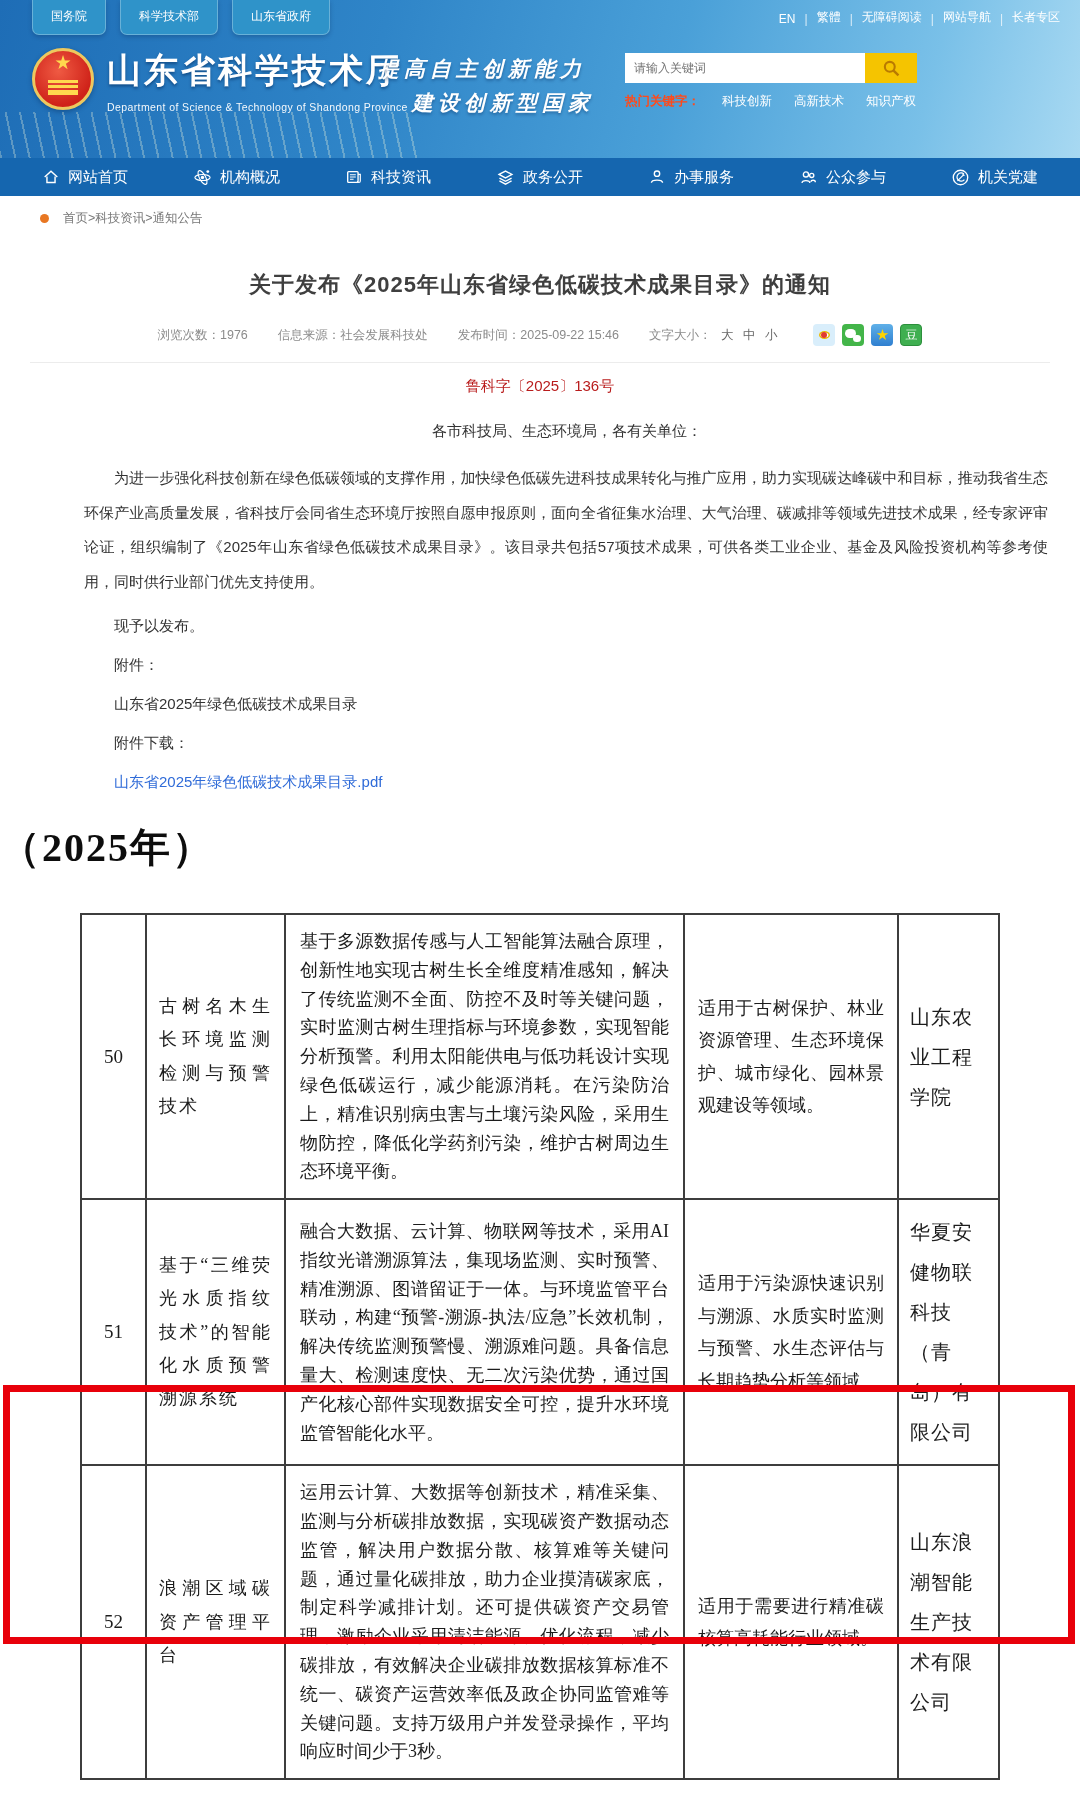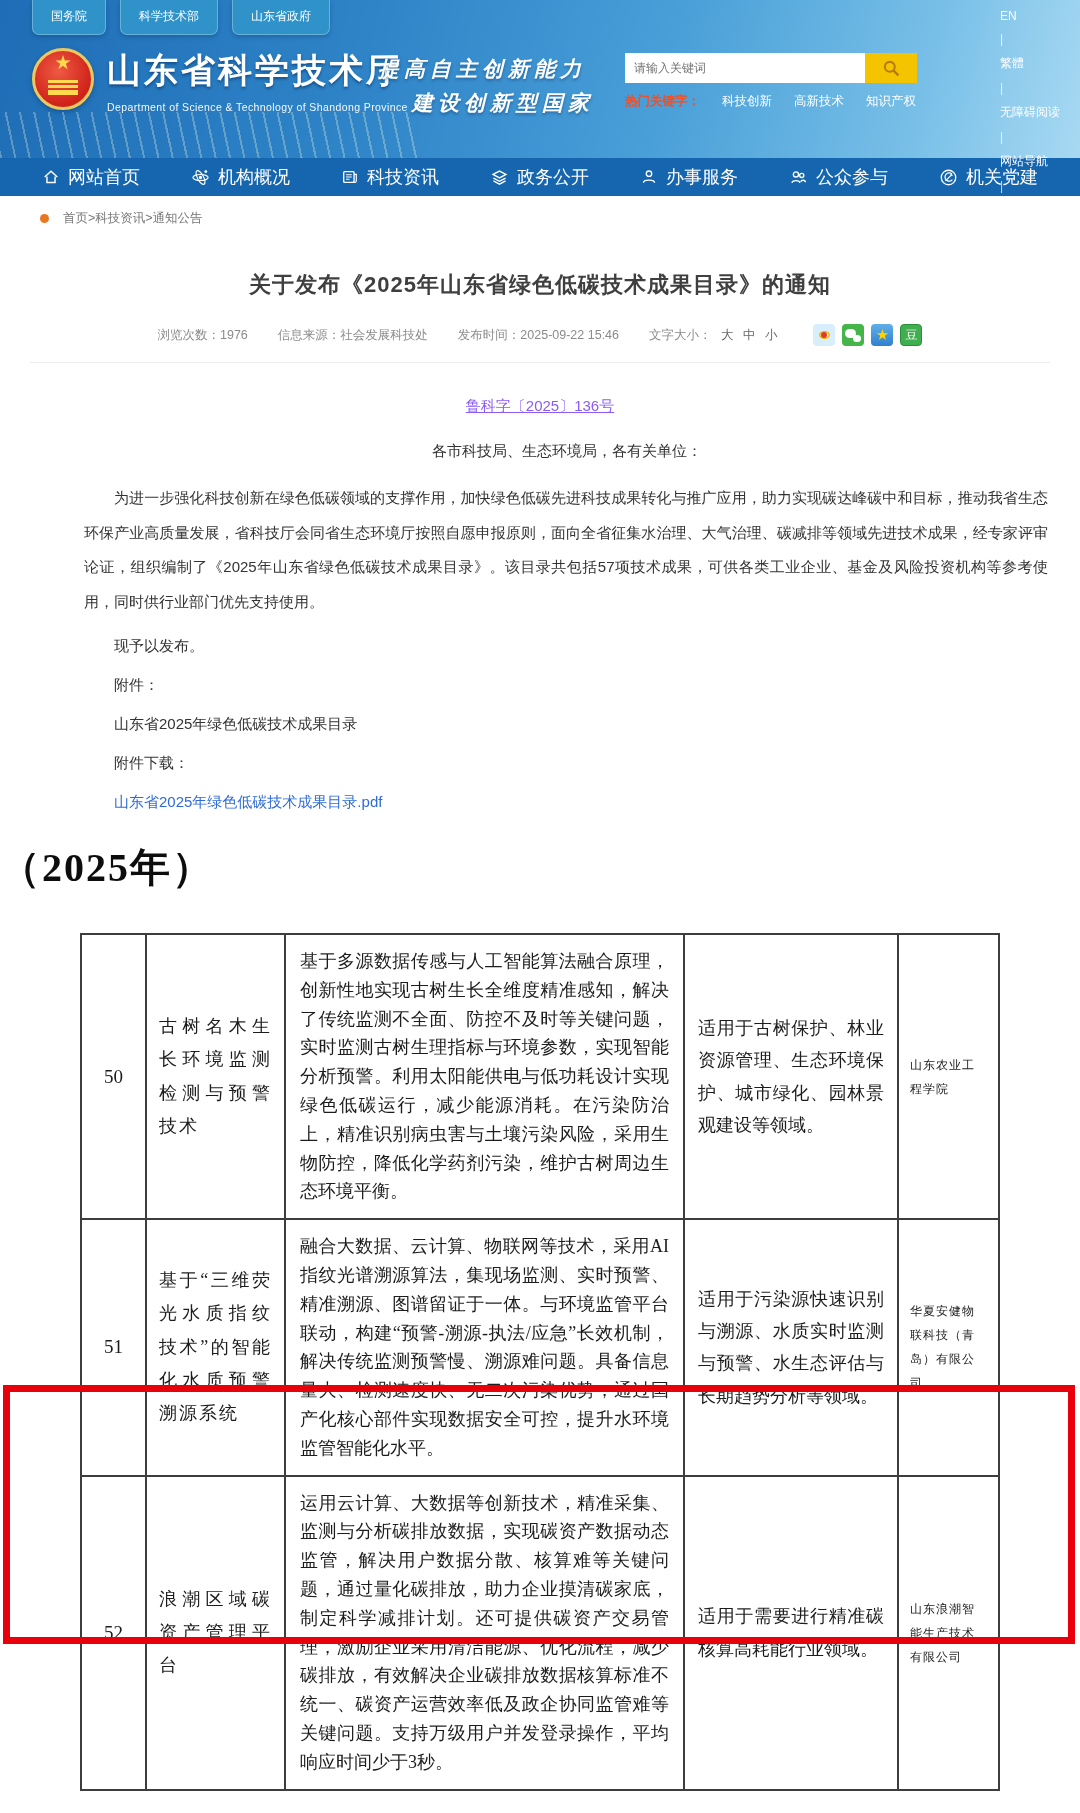--- a/index.html
+++ b/index.html
@@ -8,21 +8,21 @@
 
   
   .header { height:158px; position:relative;
     background:linear-gradient(104deg,#1e6db6 0%,#2f85c8 35%,#4aa0d8 62%,#79c0e8 85%,#a8d9f2 100%); }
   .header::after { content:""; position:absolute; left:0; bottom:0; width:420px; height:46px;
     background:repeating-linear-gradient(78deg, rgba(255,255,220,.28) 0 2px, rgba(255,255,255,0) 2px 14px);
     pointer-events:none; }
   .topbtns { position:absolute; top:0; left:32px; display:flex; gap:14px; }
   .topbtn { color:#fff; font-size:12px; background:#2f93c9; padding:8px 18px 9px;
     border-radius:0 0 7px 7px; box-shadow:0 2px 4px rgba(0,30,70,.25); border:1px solid rgba(255,255,255,.28); border-top:none; cursor:pointer; }
-  .toplinks { position:absolute; top:9px; right:20px; color:#fff; font-size:12px; display:flex; align-items:flex-start; gap:9px;flex-direction:column; }
+  .toplinks { position:absolute; top:9px; right:20px; color:#fff; font-size:12px; display:flex; align-items:flex-end; gap:9px; }
   .toplinks a { color:#fff; text-decoration:none; cursor:pointer; }
   .toplinks .sep { opacity:.75; }
 
   .brand { position:absolute; left:32px; top:48px; display:flex; align-items:flex-start; }
   .emblem { width:62px; height:62px; border-radius:50%;
     background:radial-gradient(circle at 42% 36%, #ef5a43, #cf2219 70%);
     border:3px solid #edc85e; position:relative; flex:none; box-shadow:0 2px 5px rgba(0,30,70,.35); }
   .emblem .star { position:absolute; top:3px; left:50%; transform:translateX(-50%); color:#ffd94e; font-size:17px; line-height:1; }
   .emblem .gate { position:absolute; left:50%; transform:translateX(-50%); bottom:12px; width:30px; height:15px;
     background:linear-gradient(#ffd94e 0 3px, transparent 3px 5px, #ffd94e 5px 8px, transparent 8px 10px, #ffd94e 10px 15px); }
@@ -37,21 +37,21 @@
   .searchbox { position:absolute; left:625px; top:53px; width:292px; }
   .search-row { display:flex; height:30px; }
   .search-row input { flex:1; border:none; outline:none; padding:0 9px; font-size:12px; color:#555; background:#fff; }
   .search-btn { width:52px; background:#f5c400; border:none; display:flex; align-items:center; justify-content:center; cursor:pointer; }
   .hotrow { margin-top:10px; font-size:12.5px; display:flex; gap:22px; }
   .hot-label { color:#ff4a1a; font-weight:bold; }
   .hotrow a { color:#fff; text-decoration:none; cursor:pointer; }
 
   
   .nav { height:38px; background:#1566af; display:flex; align-items:center; justify-content:space-between; padding:0 42px; }
-  .nav-item { display:flex; align-items:center; gap:8px; color:#fff; font-size:18px; cursor:pointer; text-decoration:none; }
+  .nav-item { display:flex; align-items:center; gap:8px; color:#fff; font-size:15px; cursor:pointer; text-decoration:none; }
   .nav-item svg { display:block; }
 
   
   .breadcrumb { height:44px; display:flex; align-items:center; padding-left:40px; font-size:12.5px; color:#777; background:#fff; }
   .crumb-dot { width:9px; height:9px; border-radius:50%; background:#e87722; margin-right:14px; flex:none; }
 
   
   .article { padding-top:4px; }
   .art-title { text-align:center; font-size:22px; font-weight:bold; color:#3f3f3f; margin-top:26px; letter-spacing:1px; }
   .meta { margin-top:24px; display:flex; justify-content:center; align-items:center; gap:30px;
@@ -63,21 +63,21 @@
   .s-weibo { background:#d9eefb; }
   .s-weibo::before { content:""; width:11px; height:8px; background:#fff; border-radius:50%; box-shadow:0 0 0 1.5px #e6b800 inset; }
   .s-weibo::after { content:""; position:absolute; width:6px; height:6px; border-radius:50%; background:#e03a2f; }
   .s-wechat { background:#43b549; }
   .s-wechat::before { content:""; width:11px; height:9px; background:#fff; border-radius:5px; position:absolute; left:3px; top:5px; }
   .s-wechat::after { content:""; width:8px; height:7px; background:#fff; border-radius:4px; position:absolute; right:3px; bottom:4px; }
   .s-qzone { background:linear-gradient(#5fb0e8,#2f7fd0); color:#ffd400; font-size:13px; }
   .s-dou { background:#3faf50; color:#fff; font-size:12px; border:1px solid #2c8f3c; }
   .meta-divider { width:1020px; margin:16px auto 0; border-bottom:1px solid #ececec; }
 
-  .doc-number { text-align:center; font-size:15px; color:#8b5cf6; margin-top:34px;text-decoration:underline; }
+  .doc-number { text-align:center; font-size:15px; color:#b91c1c; margin-top:14px; }
   .salutation { margin:26px 30px 0 84px; font-size:15px; color:#333;text-align:center; }
   .para { margin:20px 32px 0 84px; font-size:15px; color:#333; line-height:2.3; text-indent:2em; text-align:justify; }
   .shortline { margin:15px 32px 0 84px; font-size:15px; color:#333; text-indent:2em; line-height:1.6; }
   .pdf-link { color:#2f6bd8; text-decoration:none; cursor:pointer; }
 
   
   .doc-title { font-family:"Liberation Serif", serif; font-weight:bold; font-size:46px; letter-spacing:3px;
     color:#0d0d0d; text-align:center; margin-top:34px; }
   .doc-subtitle { font-family:"Liberation Serif", serif; font-weight:bold; font-size:40px; color:#0d0d0d;
     margin-top:26px; letter-spacing:2px; }
@@ -88,21 +88,21 @@
   .catalog th { font-size:19px; font-weight:bold; padding:13px 4px; white-space:pre-line; line-height:1.5; text-align:center; }
   .col-num   { width:65px; }
   .col-name  { width:139px; }
   .col-cont  { width:399px; }
   .col-scope { width:214px; }
   .col-org   { width:101px; }
   td.c-num  { text-align:center; font-size:19px; }
   td.c-name { padding:12px 12px; font-size:18px; line-height:1.85; letter-spacing:2px; text-align:justify; }
   td.c-cont { padding:12px 14px; font-size:18px; line-height:1.6; text-align:justify; }
   td.c-scope{ padding:12px 13px; font-size:18px; line-height:1.8; text-align:justify; }
-  td.c-org  { padding:12px 11px; font-size:12px; line-height:2.0; letter-spacing:1px; }
+  td.c-org  { padding:12px 11px; font-size:20px; line-height:2.0; letter-spacing:1px; }
 
   
   #hl-box { position:absolute; left:3px; width:1072px; border:7px solid #e8000a; pointer-events:none; z-index:5; }
 </style>
 </head>
 <body>
 
 <div id="page">
 
   <div class="header">

